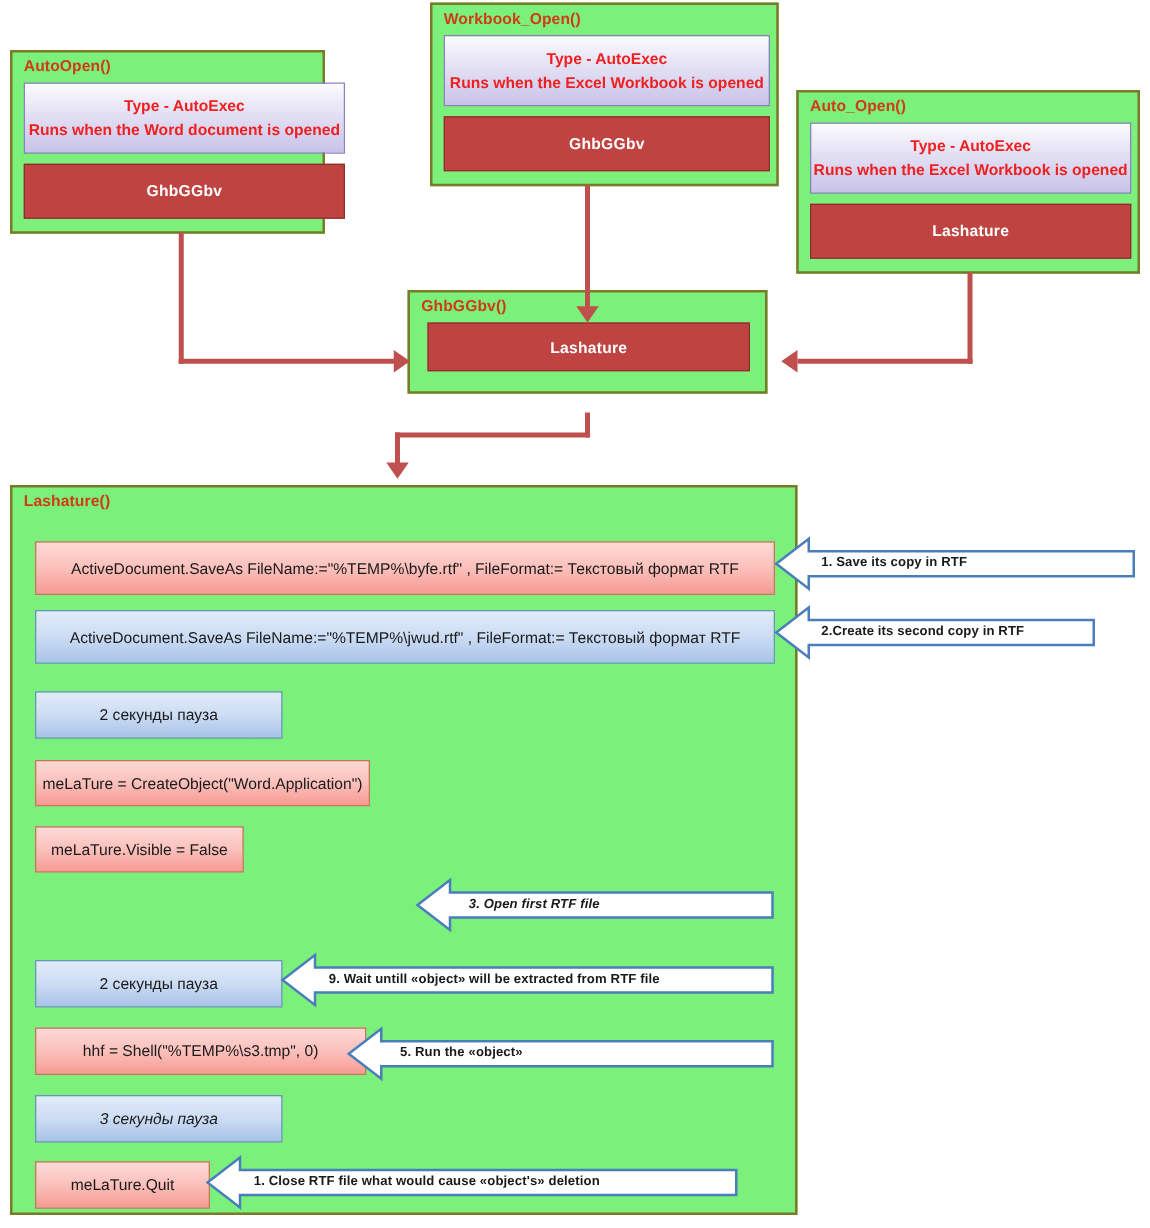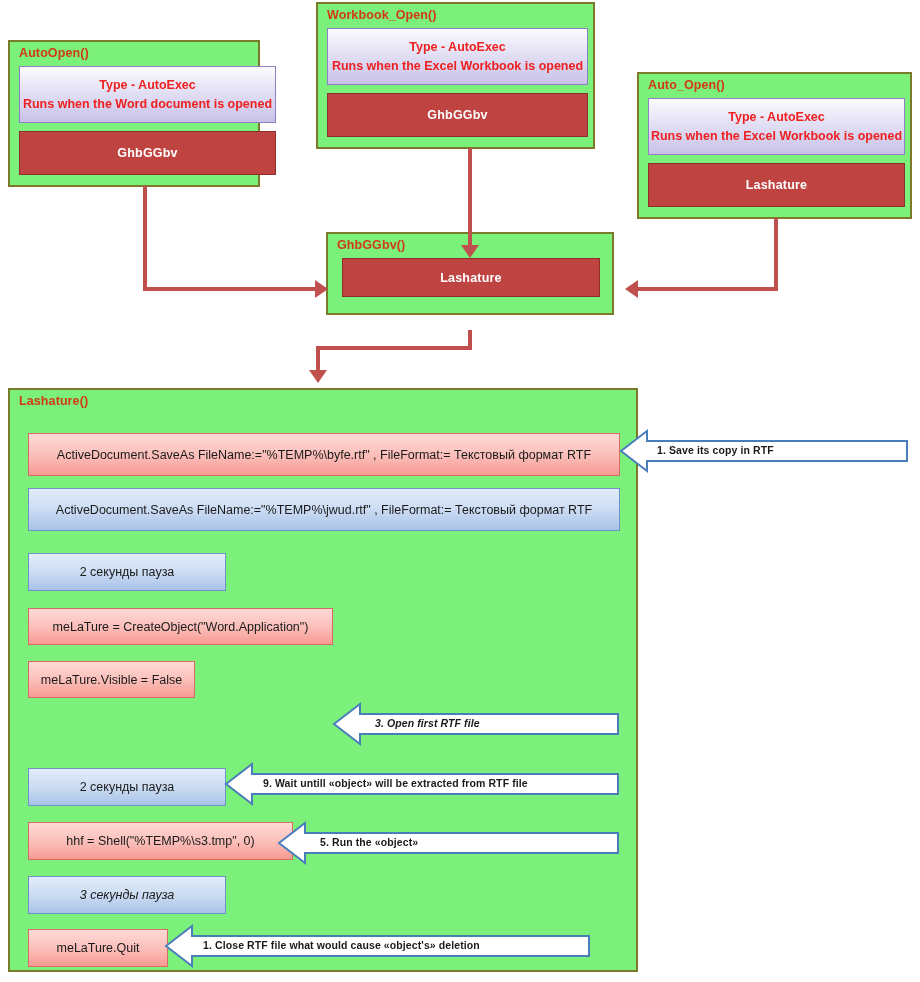--- a/index.html
+++ b/index.html
@@ -143,21 +143,21 @@
 
   <div class="proc-box" style="left:8px; top:40px; width:252px; height:147px;">
     <div class="proc-title">AutoOpen()</div>
     <div class="info-box" style="left:9px; top:24px; width:257px; height:57px;">
       <span>Type - AutoExec</span>
       <span>Runs when the Word document is opened</span>
     </div>
     <div class="call-box" style="left:9px; top:89px; width:257px; height:44px;">GhbGGbv</div>
   </div>
 
-  <div class="proc-box" style="left:316px; top:2px; width:279px; height:147px;">
+  <div class="proc-box" style="left:344px; top:2px; width:279px; height:147px;">
     <div class="proc-title">Workbook_Open()</div>
     <div class="info-box" style="left:9px; top:24px; width:261px; height:57px;">
       <span>Type - AutoExec</span>
       <span>Runs when the Excel Workbook is opened</span>
     </div>
     <div class="call-box" style="left:9px; top:89px; width:261px; height:44px;">GhbGGbv</div>
   </div>
 
   <div class="proc-box" style="left:637px; top:72px; width:275px; height:147px;">
     <div class="proc-title">Auto_Open()</div>
@@ -191,41 +191,47 @@
 
   <div class="proc-box" style="left:8px; top:388px; width:630px; height:584px;">
     <div class="proc-title">Lashature()</div>
 
     <div class="stmt pink" style="left:18px; top:43px; width:592px; height:43px;">ActiveDocument.SaveAs FileName:="%TEMP%\byfe.rtf" , FileFormat:= Текстовый формат RTF</div>
 
     <div class="stmt blue" style="left:18px; top:98px; width:592px; height:43px;">ActiveDocument.SaveAs FileName:="%TEMP%\jwud.rtf" , FileFormat:= Текстовый формат RTF</div>
 
     <div class="stmt blue" style="left:18px; top:163px; width:198px; height:38px;">2 секунды пауза</div>
 
-    <div class="stmt pink" style="left:18px; top:218px; width:305px; height:37px;">meLaTure = CreateObject("Word.Application")</div>
+    <div class="stmt pink" style="left:18px; top:218px; width:268px; height:37px;">meLaTure = CreateObject("Word.Application")</div>
 
     <div class="stmt pink" style="left:18px; top:271px; width:167px; height:37px;">meLaTure.Visible = False</div>
 
 
     <div class="stmt blue" style="left:18px; top:378px; width:198px; height:38px;">2 секунды пауза</div>
 
     <div class="stmt pink" style="left:18px; top:432px; width:265px; height:38px;">hhf = Shell("%TEMP%\s3.tmp", 0)</div>
 
     <div class="stmt blue" style="left:18px; top:486px; width:198px; height:38px;font-style:italic;">3 секунды пауза</div>
 
     <div class="stmt pink" style="left:18px; top:539px; width:140px; height:38px;">meLaTure.Quit</div>
   </div>
 
   <div class="callout" style="left:620px; top:430px; width:288px; height:42px;">
     <svg width="288" height="42" viewBox="0 0 288 42">
       <polygon points="1,21 27,1 27,11 287,11 287,31 27,31 27,41" fill="#ffffff" stroke="#4a7ebb" stroke-width="2"></polygon>
     </svg>
     <span class="callout-text" style="left:37px; top:14px;">1. Save its copy in RTF</span>
   </div>
 
+  <div class="callout" style="left:620px; top:485px; width:256px; height:42px;">
+    <svg width="256" height="42" viewBox="0 0 256 42">
+      <polygon points="1,21 27,1 27,11 255,11 255,31 27,31 27,41" fill="#ffffff" stroke="#4a7ebb" stroke-width="2"></polygon>
+    </svg>
+    <span class="callout-text" style="left:37px; top:14px;">2.Create its second copy in RTF</span>
+  </div>
 
   <div class="callout" style="left:333px; top:703px; width:286px; height:42px;">
     <svg width="286" height="42" viewBox="0 0 286 42">
       <polygon points="1,21 27,1 27,11 285,11 285,31 27,31 27,41" fill="#ffffff" stroke="#4a7ebb" stroke-width="2"></polygon>
     </svg>
     <span class="callout-text" style="left:42px; top:14px;font-style:italic;">3. Open first RTF file</span>
   </div>
 
   <div class="callout" style="left:225px; top:763px; width:394px; height:42px;">
     <svg width="394" height="42" viewBox="0 0 394 42">

